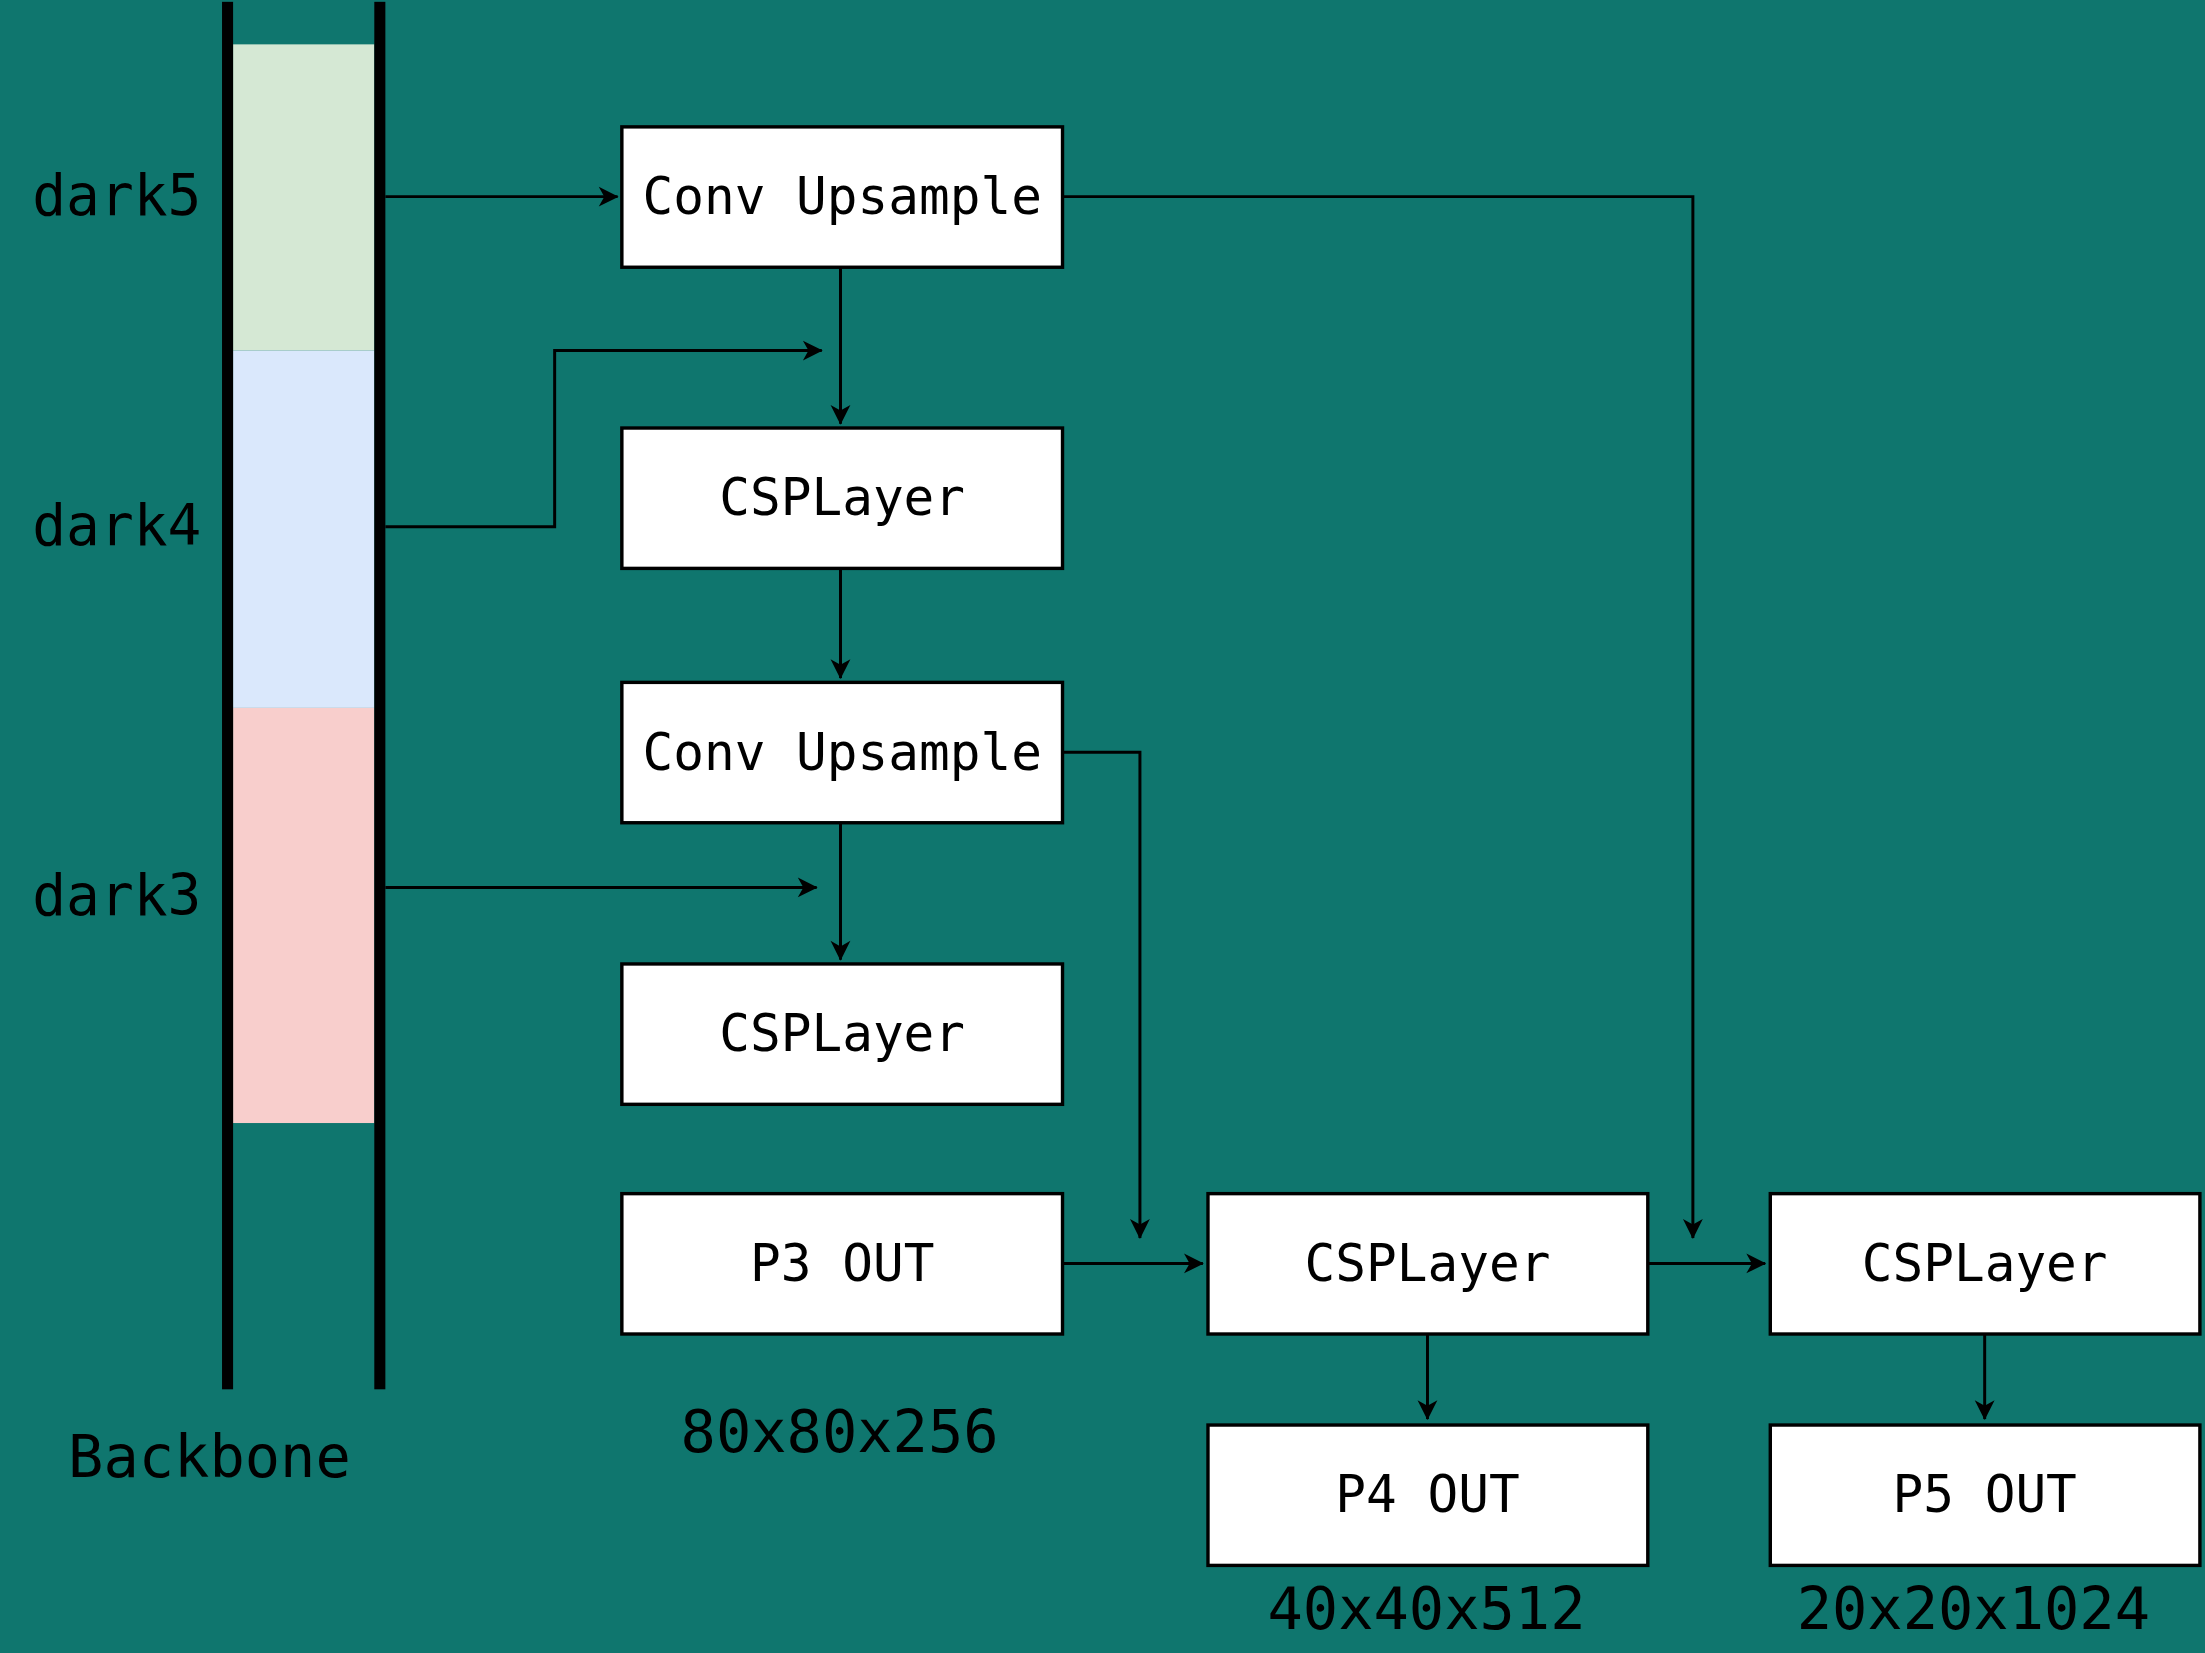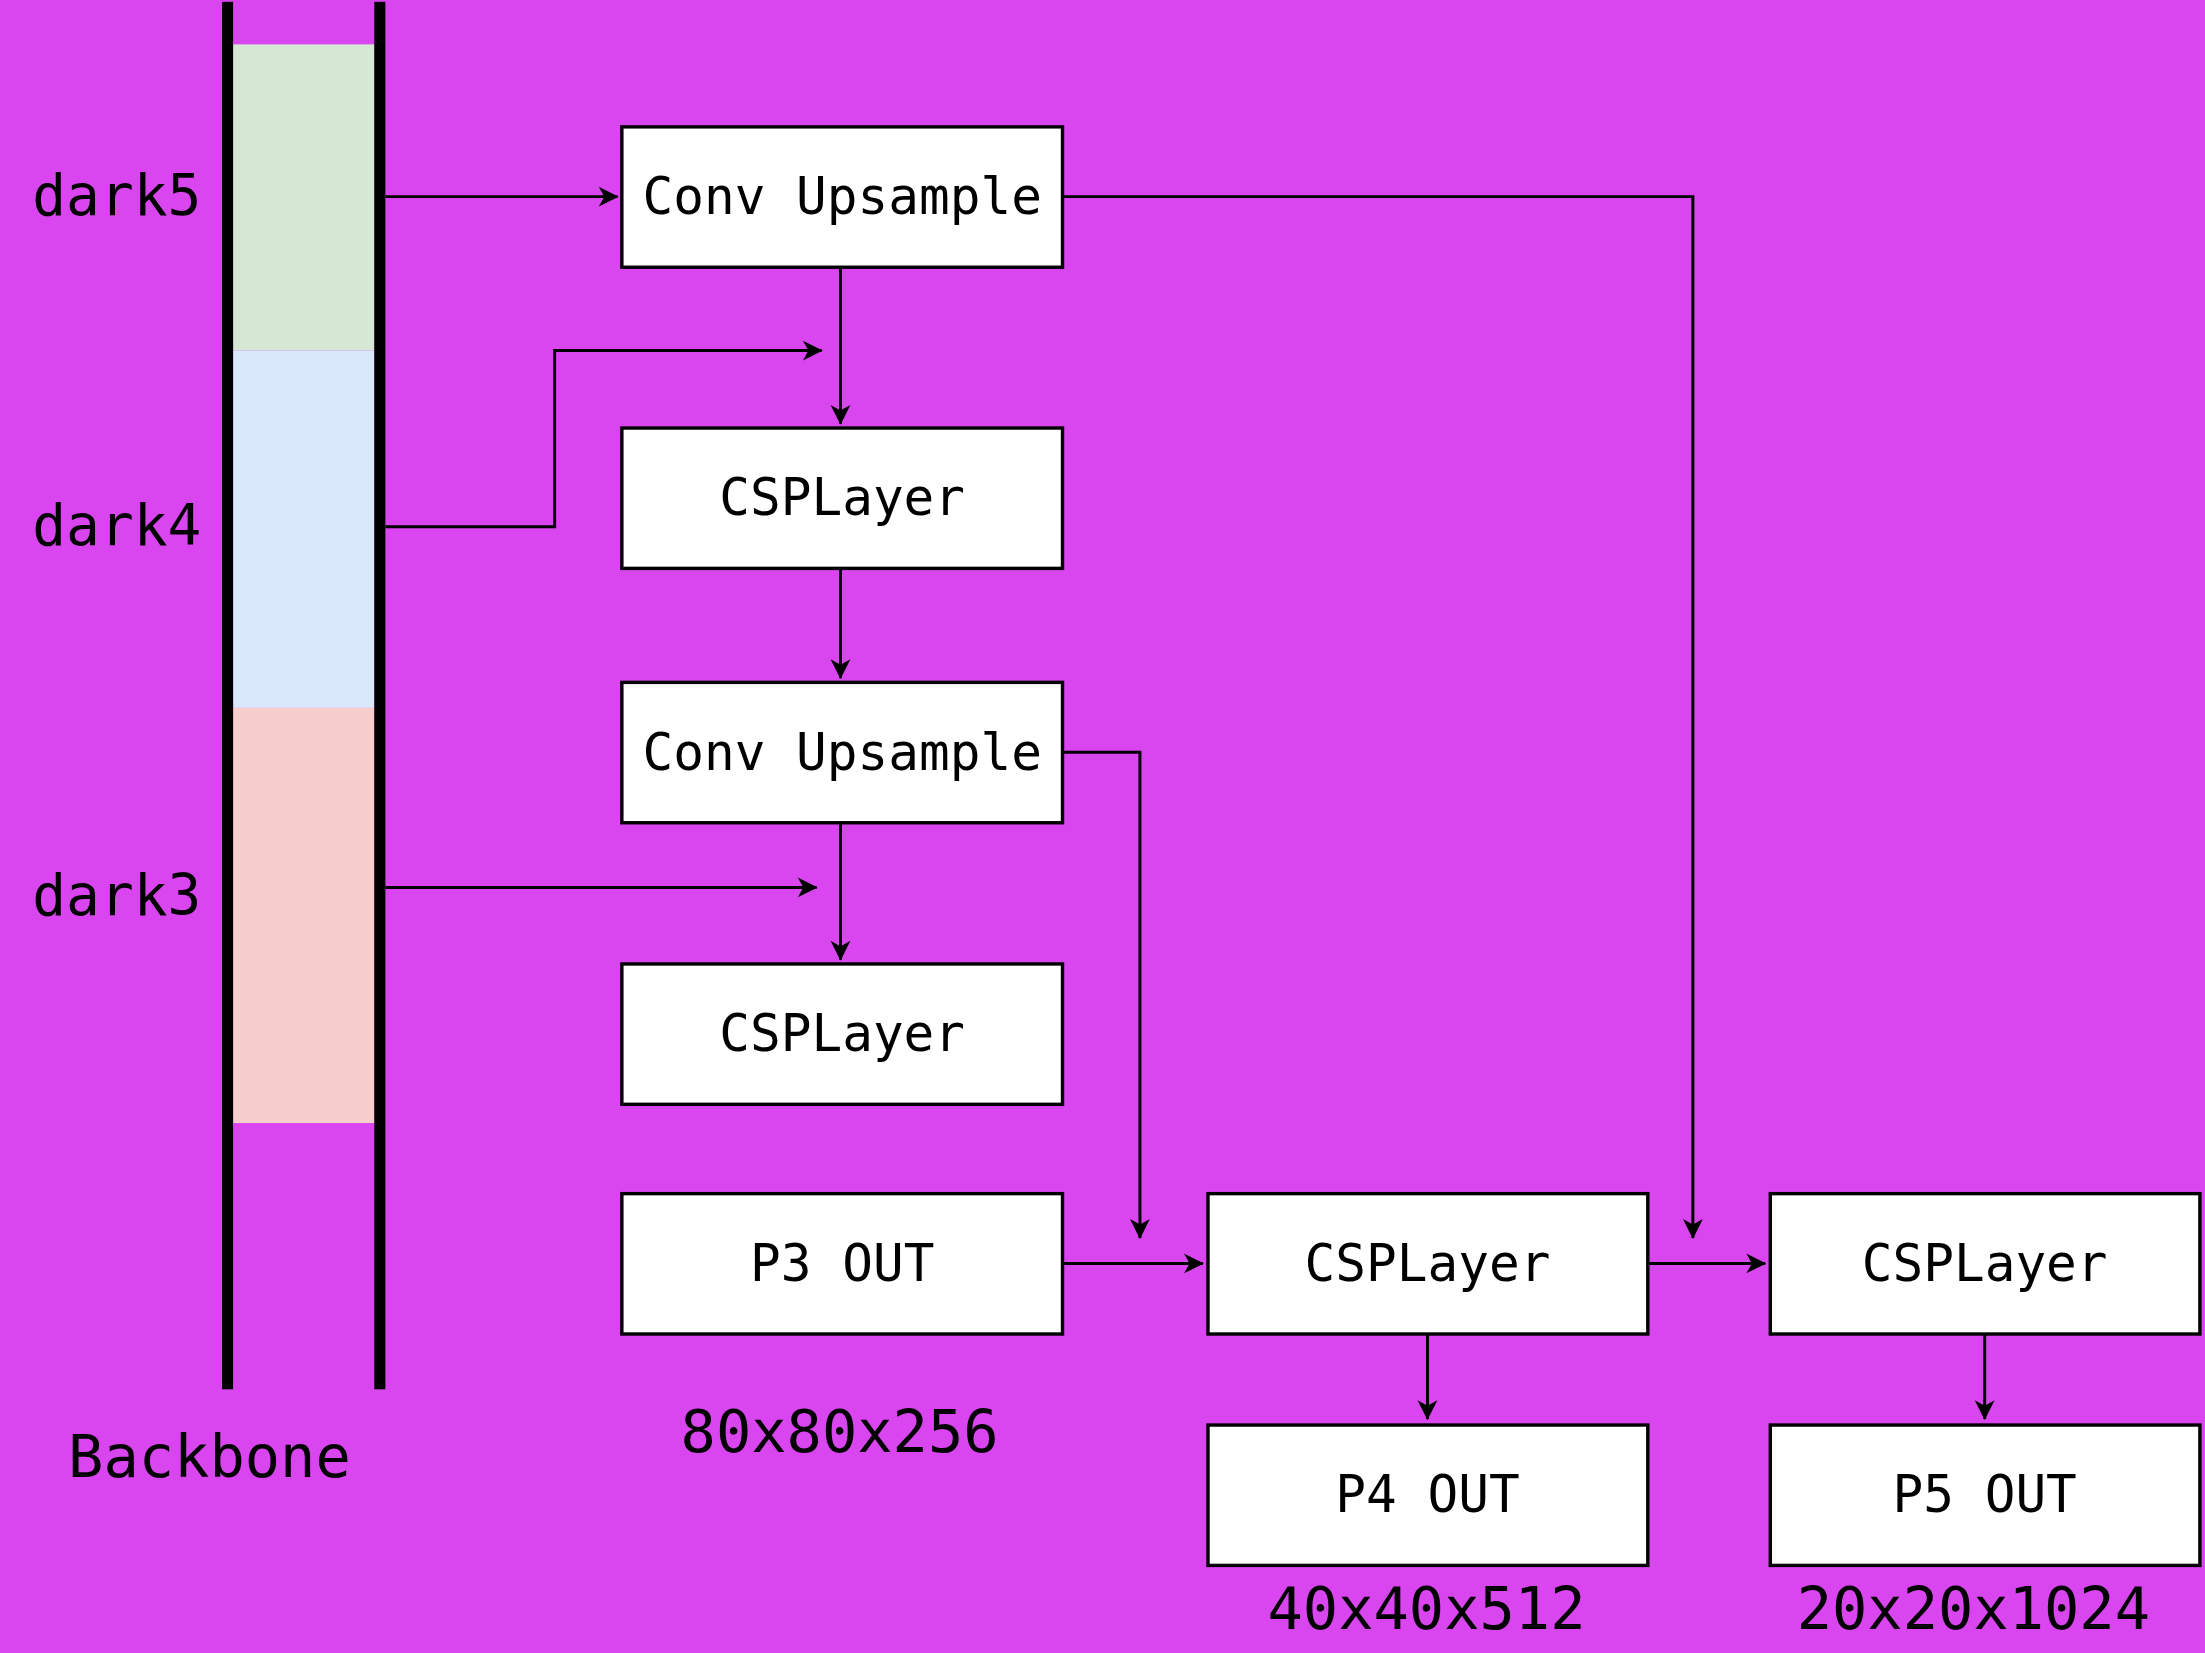--- a/index.html
+++ b/index.html
@@ -3,21 +3,21 @@
 <meta charset="utf-8">
 <style>
   html, body {
     margin: 0;
     padding: 0;
     background: #ffffff;
   }
   .canvas-wrap {
     width: 2205px;
     height: 1654px;
-    background: #d946ef;
+    background: #0f766e;
     position: relative;
   }
   svg {
     display: block;
     font-family: "DejaVu Sans Mono", "Liberation Mono", monospace;
   }
   .edge {
     fill: none;
     stroke: #000000;
     stroke-width: 3.5;

